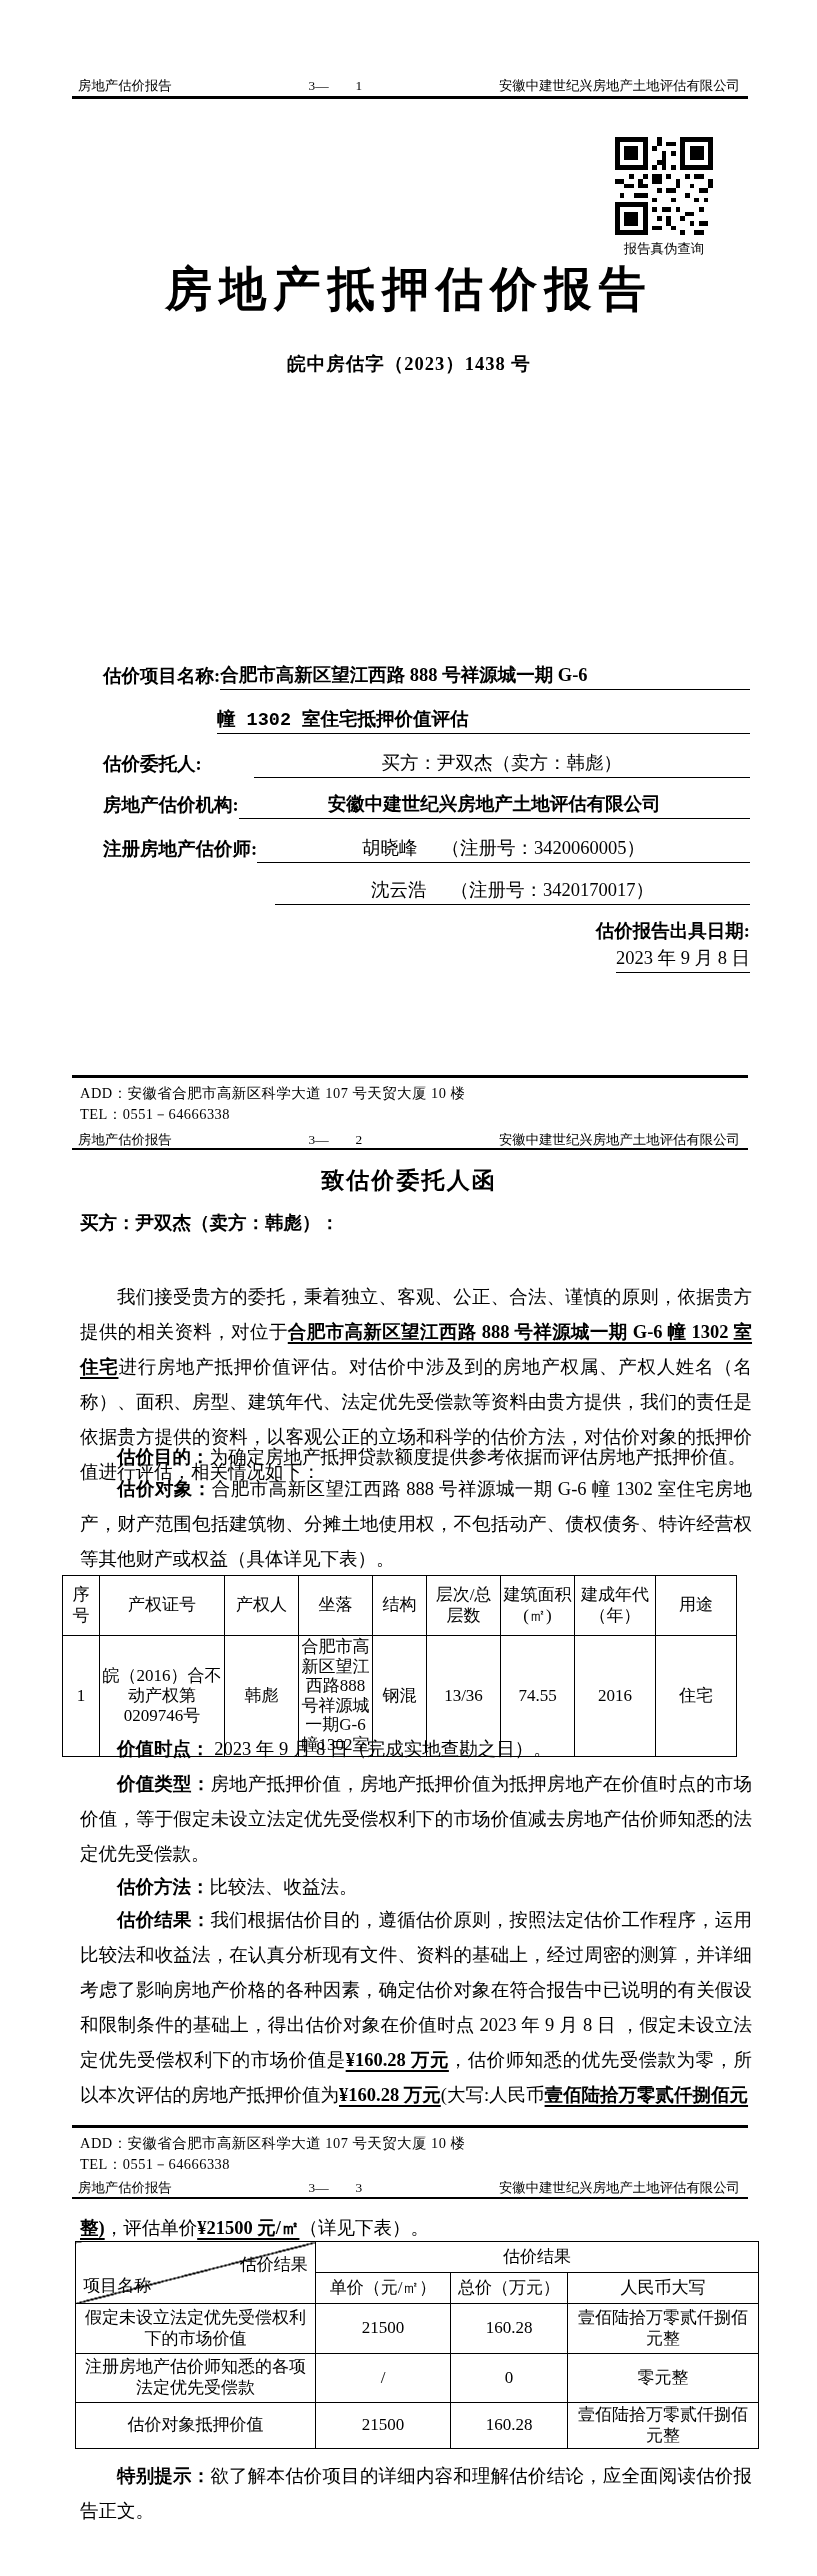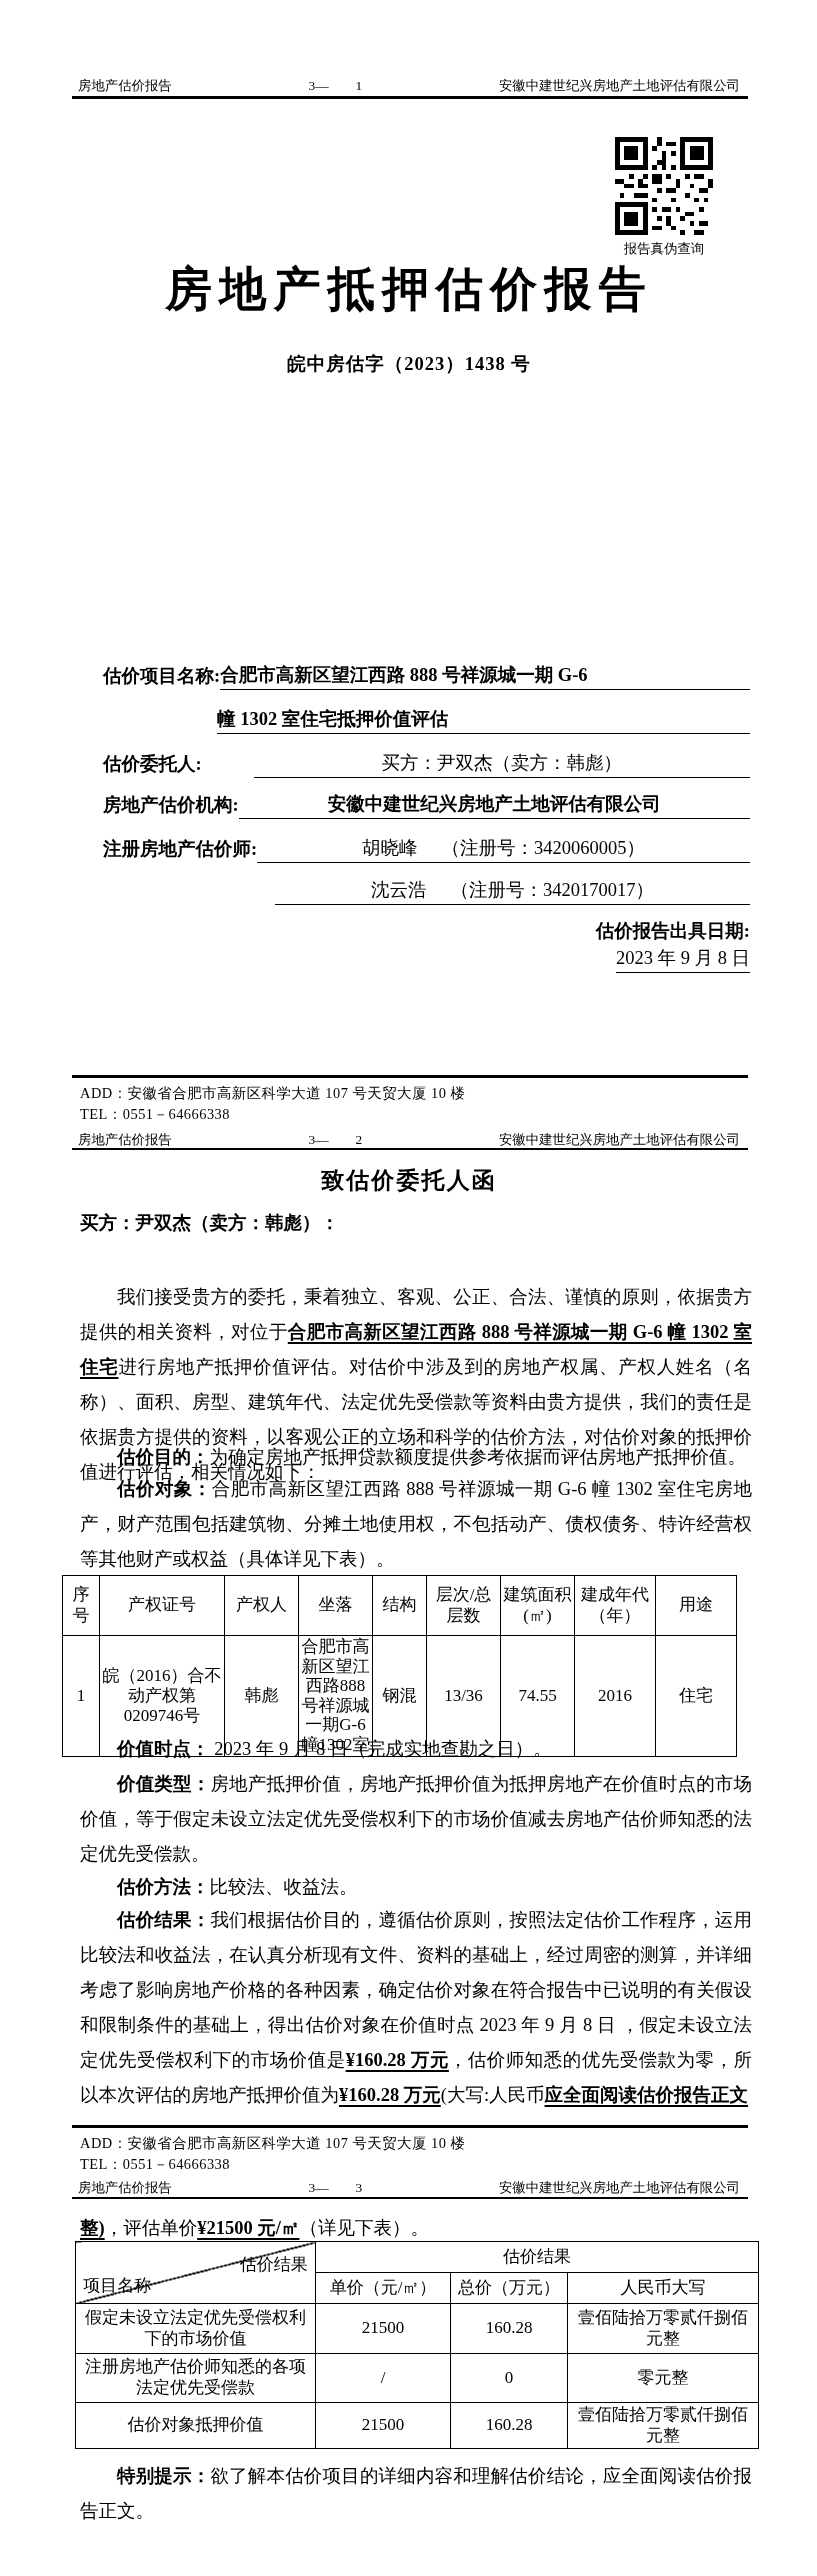--- a/index.html
+++ b/index.html
@@ -118,21 +118,21 @@
     <span class="qrlabel">报告真伪查询</span>
   </div>
 
   <div class="doc-title">房地产抵押估价报告</div>
   <div class="doc-no">皖中房估字（2023）1438 号</div>
 
   <div class="field" style="top:660px;">
     <span class="flabel">估价项目名称:</span>
     <span class="fval fv-left bold">合肥市高新区望江西路 888 号祥源城一期 G-6</span>
   </div>
-  <div class="field" style="top:704px;">
+  <div class="field" style="top:704px;font-family:Liberation Mono, monospace;">
     <span class="fspacer" style="width:114px;"></span>
     <span class="fval fv-left bold">幢 1302 室住宅抵押价值评估</span>
   </div>
   <div class="field" style="top:748px;">
     <span class="flabel">估价委托人:</span>
     <span class="fspacer" style="width:52px;"></span>
     <span class="fval fv-center">买方：尹双杰（卖方：韩彪）</span>
   </div>
   <div class="field" style="top:789px;">
     <span class="flabel">房地产估价机构:</span>
@@ -221,21 +221,21 @@
 
   <div class="para indent" style="top:1767px;">
     <span class="bold">价值类型：</span><span>房地产抵押价值，房地产抵押价值为抵押房地产在价值时点的市场价值，等于假定未设立法定优先受偿权利下的市场价值减去房地产估价师知悉的法定优先受偿款。</span>
   </div>
 
   <div class="para indent" style="top:1870px;">
     <span class="bold">估价方法：</span><span>比较法、收益法。</span>
   </div>
 
   <div class="para indent" style="top:1903px;">
-    <span class="bold">估价结果：</span><span>我们根据估价目的，遵循估价原则，按照法定估价工作程序，运用比较法和收益法，在认真分析现有文件、资料的基础上，经过周密的测算，并详细考虑了影响房地产价格的各种因素，确定估价对象在符合报告中已说明的有关假设和限制条件的基础上，得出估价对象在价值时点 2023 年 9 月 8 日 ，假定未设立法定优先受偿权利下的市场价值是</span><span class="bu">¥160.28 万元</span><span>，估价师知悉的优先受偿款为零，所以本次评估的房地产抵押价值为</span><span class="bu">¥160.28 万元</span><span>(大写:人民币</span><span class="bu">应全面阅读估价报告正文</span>
+    <span class="bold">估价结果：</span><span>我们根据估价目的，遵循估价原则，按照法定估价工作程序，运用比较法和收益法，在认真分析现有文件、资料的基础上，经过周密的测算，并详细考虑了影响房地产价格的各种因素，确定估价对象在符合报告中已说明的有关假设和限制条件的基础上，得出估价对象在价值时点 2023 年 9 月 8 日 ，假定未设立法定优先受偿权利下的市场价值是</span><span class="bu">¥160.28 万元</span><span>，估价师知悉的优先受偿款为零，所以本次评估的房地产抵押价值为</span><span class="bu">¥160.28 万元</span><span>(大写:人民币</span><span class="bu">壹佰陆拾万零贰仟捌佰元</span>
   </div>
 
   <div class="rule" style="top:2125px;"></div>
   <div class="footline" style="top:2134px;">ADD：安徽省合肥市高新区科学大道 107 号天贸大厦 10 楼</div>
   <div class="footline" style="top:2155px;">TEL：0551－64666338</div>
 
   <div class="pagehead" style="top:2179px;">
     <span>房地产估价报告</span>
     <span>3—　　3</span>
     <span>安徽中建世纪兴房地产土地评估有限公司</span>

